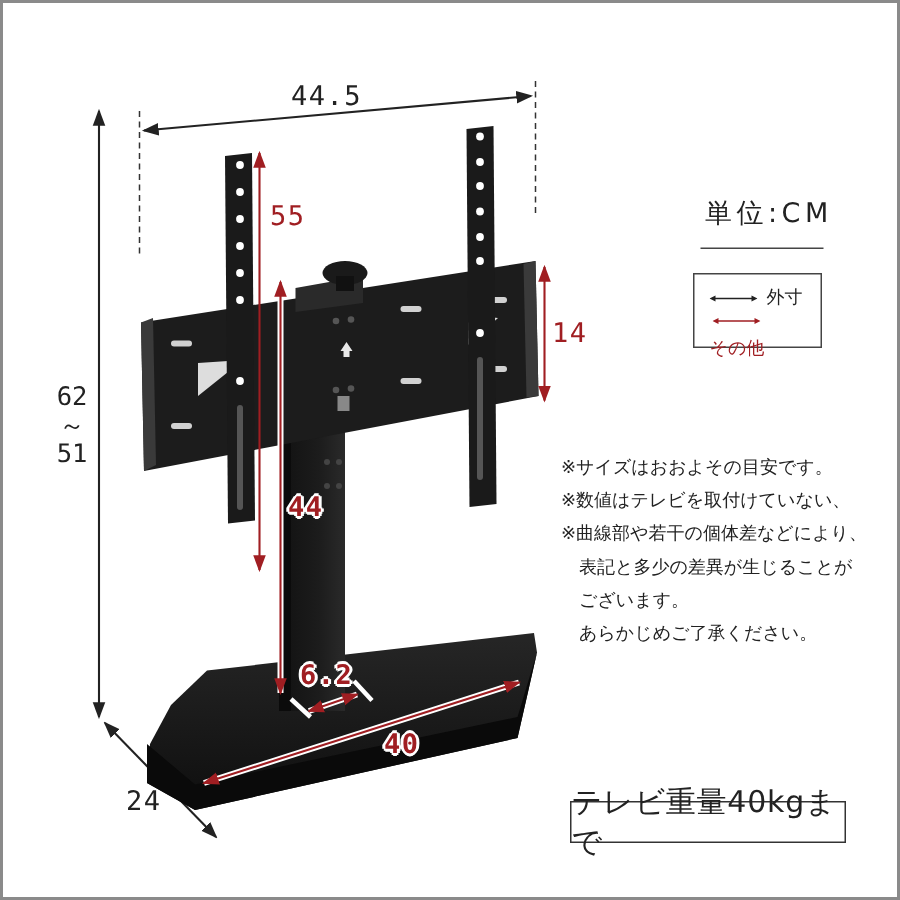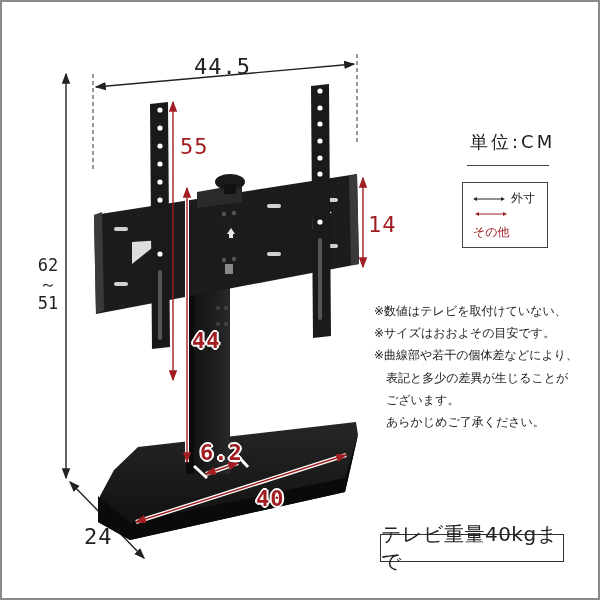--- a/index.html
+++ b/index.html
@@ -2,26 +2,26 @@
 <html><head>
 <meta charset="utf-8">
 <style>
   html, body { margin:0; padding:0; background:#ffffff; }
   #frame {
     position:relative; width:600px; height:600px; box-sizing:border-box;
     border:2px solid #8a8a8a; background:#ffffff; overflow:hidden;
     font-family:"DejaVu Sans", sans-serif; color:#222;
   }
   svg.drawing { position:absolute; left:0; top:0; }
-  .dim { position:absolute; font-family:"DejaVu Sans Mono", monospace; font-size:22px; color:#222; letter-spacing:1px; }
+  .dim { position:absolute; font-family:"DejaVu Sans Mono", monospace; font-size:18px; color:#222; letter-spacing:1px; }
   .dim.red { color:#a01e22; }
   .dim.red-outline { color:#a01e22; font-weight:bold; -webkit-text-stroke:0; text-shadow:-2px 0 #fff,2px 0 #fff,0 -2px #fff,0 2px #fff,-1px -1px #fff,1px 1px #fff,-1px 1px #fff,1px -1px #fff; }
   #unit { position:absolute; left:468px; top:128px; font-size:18px; letter-spacing:3px; color:#222; }
   #unit-rule { position:absolute; left:465px; top:163px; width:82px; height:1px; background:#444; }
-  #legend { position:absolute; left:460px; top:180px; width:86px; height:66px; border:1px solid #444; box-sizing:border-box; font-size:12px; }
+  #legend { position:absolute; left:460px; top:180px; width:86px; height:50px; border:1px solid #444; box-sizing:border-box; font-size:12px; }
   .legend-row { position:absolute; left:10px; display:flex; align-items:center; gap:6px; }
   .legend-row .arr { width:32px; height:8px; }
   #notes { position:absolute; left:372px; top:298px; font-size:12px; line-height:22.2px; color:#222; }
   #notes .indent { padding-left:12px; }
   #capacity { position:absolute; left:378px; top:532px; width:184px; height:28px; border:1px solid #333; box-sizing:border-box; font-size:20px; display:flex; align-items:center; justify-content:center; letter-spacing:0.5px; }
   #range { position:absolute; left:33px; top:254px; font-family:"DejaVu Sans Mono", monospace; font-size:17px; line-height:19px; text-align:center; width:26px; }
 </style>
 </head>
 <body>
 
@@ -160,22 +160,22 @@
     <div class="legend-row" style="top:27px;flex-direction:column;">
       <svg class="arr" viewBox="0 0 32 8">
           <line x1="2" y1="4" x2="30" y2="4" stroke="#a01e22" stroke-width="1"></line>
           <path d="M0,4 L4,2 L4,6 Z M32,4 L28,2 L28,6 Z" fill="#a01e22"></path>
         </svg>
       <span style="color:#a01e22;">その他</span>
     </div>
   </div>
 
   <div id="notes">
+    <div>※サイズはおおよその目安です。</div>
     <div>※数値はテレビを取付けていない、</div>
-    <div>※サイズはおおよその目安です。</div>
     <div>※曲線部や若干の個体差などにより、</div>
     <div class="indent">表記と多少の差異が生じることが</div>
     <div class="indent">ございます。</div>
     <div class="indent">あらかじめご了承ください。</div>
   </div>
 
   <div id="capacity">テレビ重量40kgまで</div>
 </div>
 
 </body></html>

